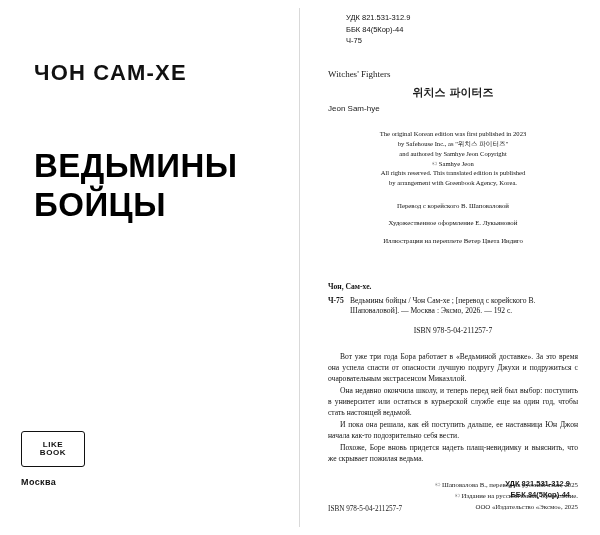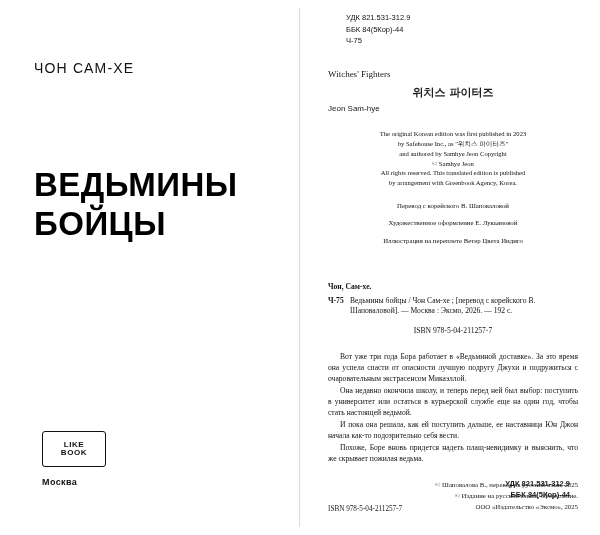--- a/index.html
+++ b/index.html
@@ -38,41 +38,41 @@
     left: 299px;
     top: 8px;
     bottom: 8px;
     width: 1px;
     background: #d9d9d9;
   }
 
   
   .author-name {
     font-family: "Liberation Sans", sans-serif;
-    font-weight: normal;
-    font-size: 14px;
+    font-weight: bold;
+    font-size: 22px;
     letter-spacing: 1.2px;
     color: #111;
     margin-top: 20px;
-    margin-bottom: 90px;
+    margin-bottom: 61px;
   }
   .book-title {
     font-family: "Liberation Sans", sans-serif;
     font-weight: bold;
     font-size: 33px;
     line-height: 1.18;
     letter-spacing: 0.5px;
     color: #000;
   }
   .book-title .line2 {
     display: block;
   }
   .publisher-block {
     position: absolute;
-    left: 42px;
+    left: 21px;
     bottom: 48px;
     width: 180px;
   }
   .logo-box {
     width: 62px;
     height: 34px;
     border: 1.6px solid #111;
     border-radius: 3px;
     display: flex;
     flex-direction: column;

